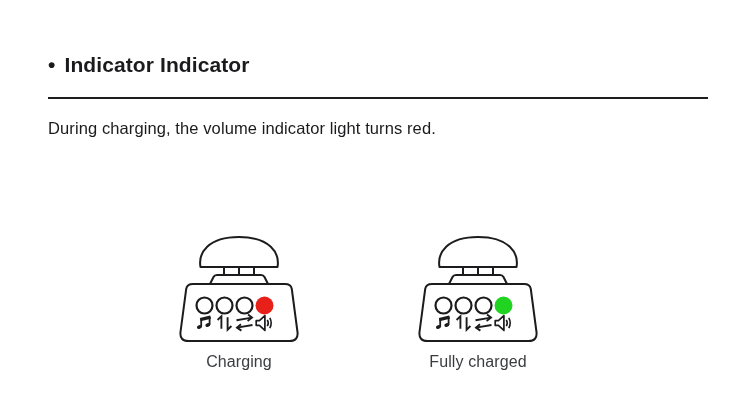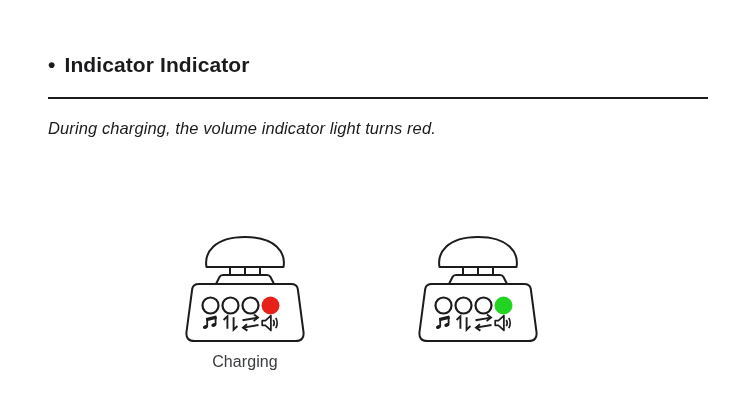--- a/index.html
+++ b/index.html
@@ -38,29 +38,28 @@
     height: 1.5px;
     background: #1d1d1f;
   }
   .description {
     position: absolute;
     left: 48px;
     top: 119px;
     font-size: 16.5px;
     color: #1b1b1d;
     letter-spacing: 0.1px;
-    font-style: italic;
   }
   .figure {
     position: absolute;
     top: 233px;
     width: 126px;
     text-align: center;
   }
-  .figure.fig-0 { left: 182px; text-align: center; }
+  .figure.fig-0 { left: 176px; text-align: center; }
   .figure.fig-1 { left: 415px; }
   .figure .caption {
     margin-top: 4px;
     font-size: 16px;
     color: #3a3c3f;
     letter-spacing: 0.1px;
   }
   svg .outline {
     fill: #ffffff;
     stroke: #1c1c1e;
@@ -164,15 +163,16 @@
         <path d="M72,81.4 L76,84.6 L71.6,87.9"></path>
         <path d="M76.5,92 L61,94.6"></path>
         <path d="M65,91.2 L61,94.6 L65.4,97.6"></path>
       </g>
       <g>
         <path d="M80.2,87.7 L83.4,87.7 L88.9,82.6 L88.9,97.4 L83.4,92.3 L80.2,92.3 Z" class="thin" stroke-width="1.7" stroke-linejoin="round"></path>
         <path d="M91.3,86.8 Q93.2,90 91.3,93.2" class="thin" stroke-width="1.6"></path>
         <path d="M93.8,84.8 Q96.6,90 93.8,95.2" class="thin" stroke-width="1.6"></path>
       </g>
     </svg>
+    <div class="caption">Fully charged</div>
   </div>
 
 </div>
 
 </body></html>

